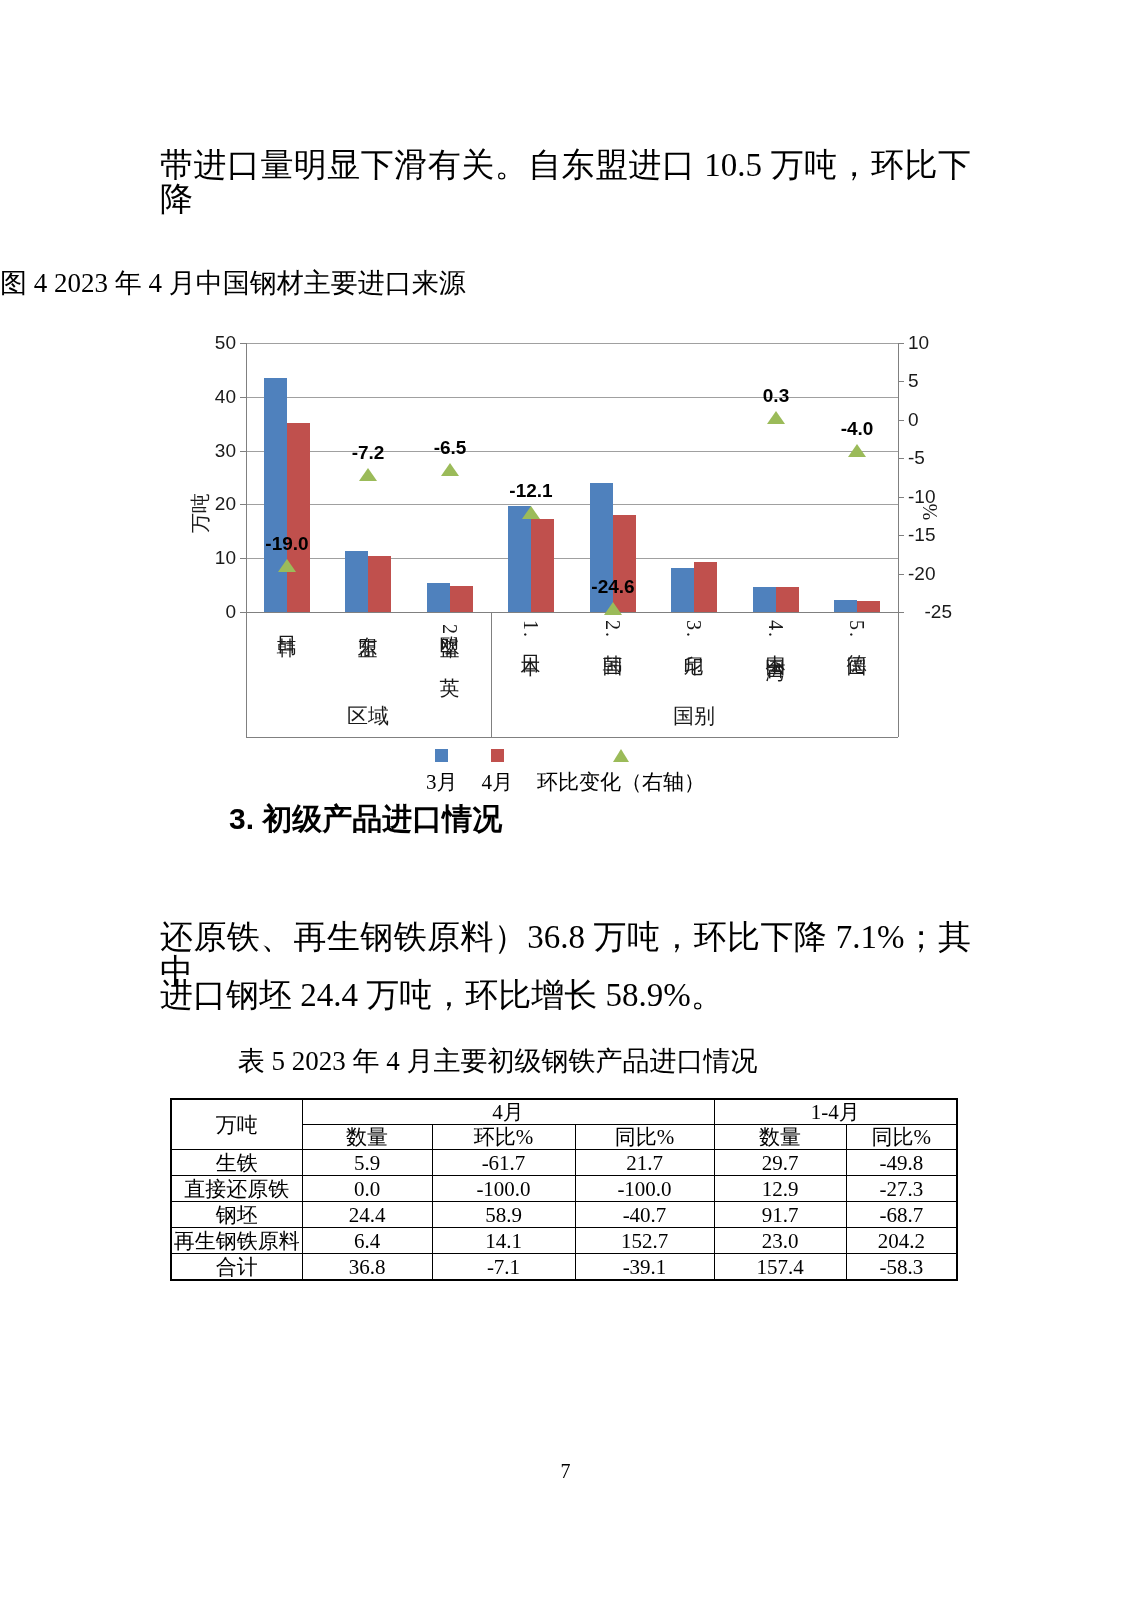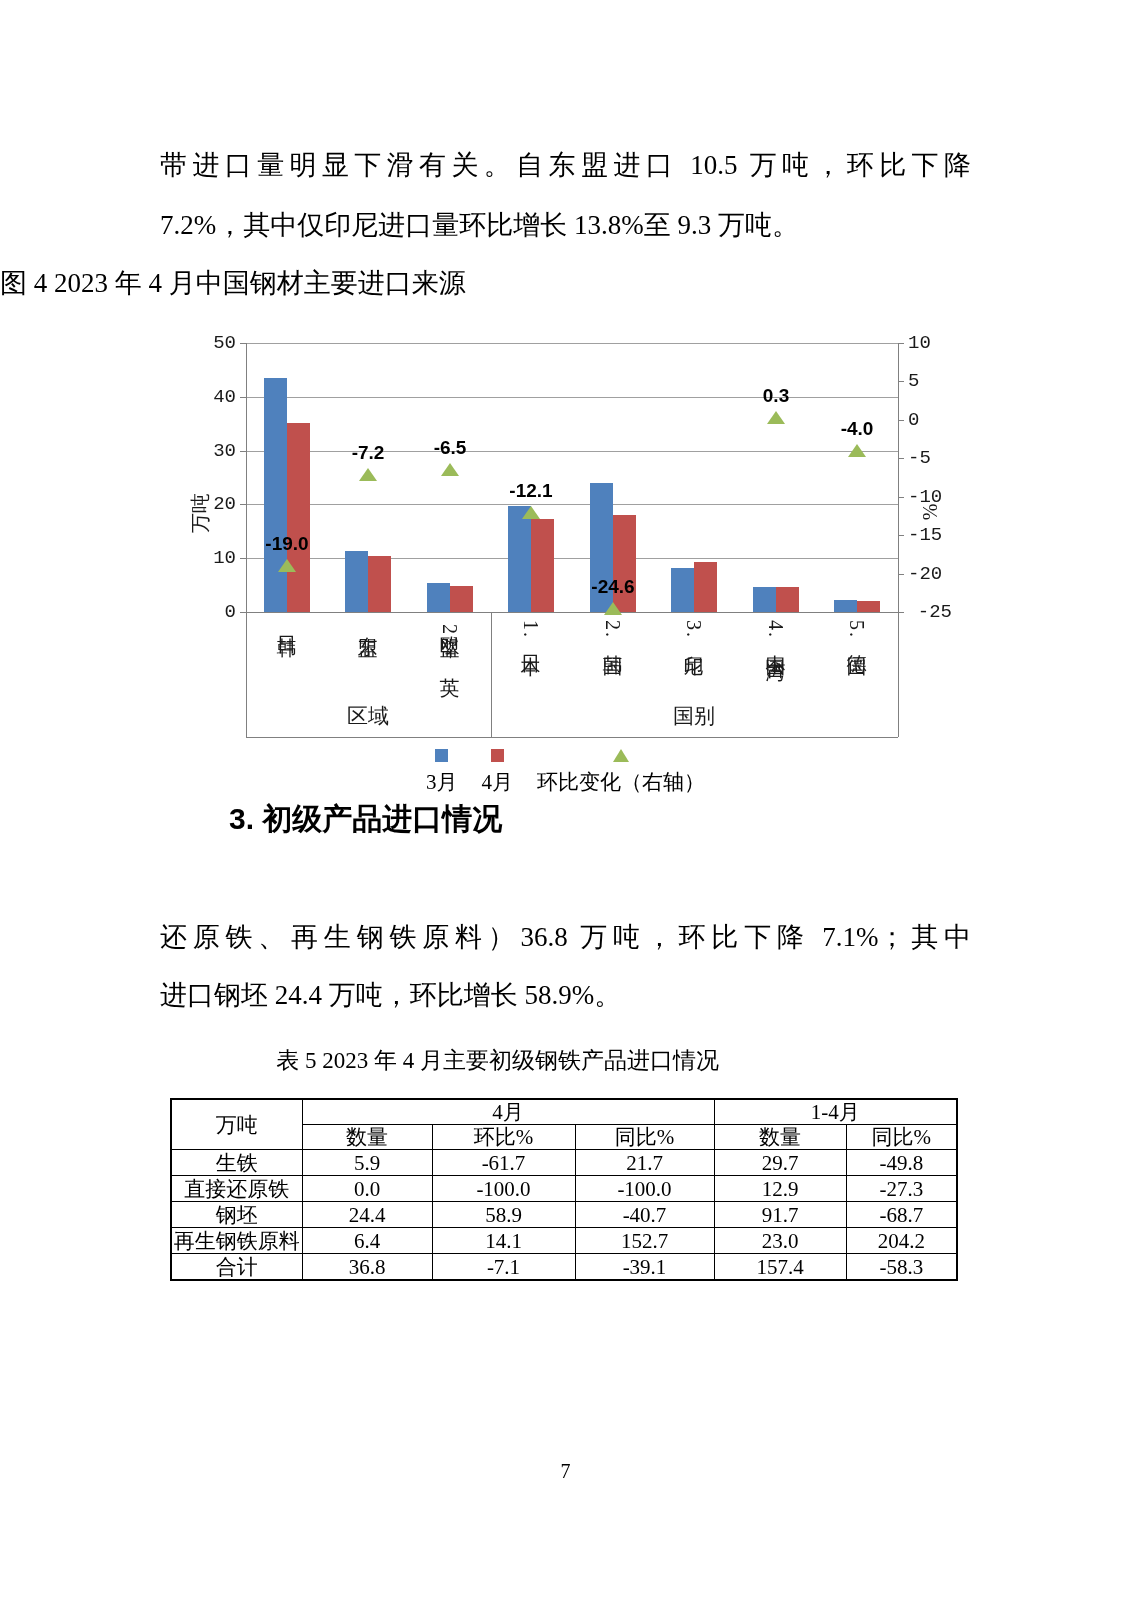--- a/index.html
+++ b/index.html
@@ -1,34 +1,34 @@
 <!DOCTYPE html>
 <html><head>
 <meta charset="utf-8">
 <style>
   html,body{margin:0;padding:0;background:#d8d8d8;}
   .page{
     position:relative;width:1131px;height:1600px;background:#ffffff;
     margin:0 auto;overflow:hidden;
     font-family:"Liberation Serif","DejaVu Serif",serif;color:#000;
   }
-  .bodyline{position:absolute;left:160px;width:811px;height:34px;font-size:27px;line-height:34px;white-space:nowrap;}
+  .bodyline{position:absolute;left:160px;width:811px;height:34px;font-size:33px;line-height:34px;white-space:nowrap;}
   .justify{white-space:normal;text-align:justify;text-align-last:justify;}
   .fig-title{position:absolute;left:0;top:266px;width:1131px;text-align:left;font-size:27px;line-height:34px;}
   .heading{position:absolute;left:229px;top:801px;font-size:30px;line-height:36px;font-weight:bold;
     font-family:"Liberation Sans","DejaVu Sans",sans-serif;}
-  .tbl-caption{position:absolute;left:0;top:1044px;width:995px;text-align:center;font-size:23px;line-height:34px;}
+  .tbl-caption{position:absolute;left:0;top:1044px;width:995px;text-align:center;font-size:27px;line-height:34px;}
   .page-num{position:absolute;left:0;top:1460px;width:1131px;text-align:center;font-size:20px;}
 
   
   #chart-layer{position:absolute;left:0;top:0;width:1131px;height:1600px;pointer-events:none;}
   .ch-hline{position:absolute;height:1px;background:#a0a0a0;}
   .ch-axisline{position:absolute;background:#808080;}
   .ch-bar{position:absolute;}
-  .ch-tick-label{position:absolute;font-family:Liberation Mono, monospace;
+  .ch-tick-label{position:absolute;font-family:Liberation Sans, sans-serif;
     font-size:19px;line-height:22px;color:#1a1a1a;}
   .ch-cat-label{position:absolute;writing-mode:vertical-rl;text-orientation:mixed;
     font-size:20px;letter-spacing:2px;color:#1a1a1a;text-align:left;}
   .ch-group-label{position:absolute;font-size:21px;color:#1a1a1a;text-align:center;}
   .ch-axis-title{position:absolute;font-size:20px;color:#1a1a1a;text-align:center;transform:rotate(-90deg);}
   .ch-tri{position:absolute;width:0;height:0;border-left:9px solid transparent;border-right:9px solid transparent;}
   .ch-dlabel{position:absolute;width:80px;text-align:center;font-family:"Liberation Sans","DejaVu Sans",sans-serif;
     font-size:19px;font-weight:bold;color:#000;}
   .ch-legend{position:absolute;left:0;top:749px;width:1131px;display:flex;justify-content:center;
     align-items:center;gap:24px;font-size:21px;}
@@ -42,21 +42,20 @@
   #table-wrap th,#table-wrap td{border:1px solid #000;padding:0;text-align:center;vertical-align:middle;
     font-size:21px;font-weight:normal;line-height:24px;overflow:hidden;white-space:nowrap;}
   #table-wrap thead th{height:24px;}
   #table-wrap tbody td{height:25px;}
 </style>
 </head>
 <body>
 
 <div class="page">
   <div class="bodyline justify" style="top:148px;">带进口量明显下滑有关。自东盟进口 10.5 万吨，环比下降</div>
-  <div class="bodyline" style="top:208px;">7.2%，其中仅印尼进口量环比增长 13.8%至 9.3 万吨。</div>
   <div class="fig-title">图 4 2023 年 4 月中国钢材主要进口来源</div>
 
   <div id="chart-layer">
       <div class="ch-hline" style="left: 246px; width: 652px; top: 558px;"></div>
       <div class="ch-hline" style="left: 246px; width: 652px; top: 504px;"></div>
       <div class="ch-hline" style="left: 246px; width: 652px; top: 451px;"></div>
       <div class="ch-hline" style="left: 246px; width: 652px; top: 397px;"></div>
       <div class="ch-hline" style="left: 246px; width: 652px; top: 343px;"></div>
       <div class="ch-axisline" style="left: 246px; top: 343px; width: 1px; height: 394px;"></div>
       <div class="ch-axisline" style="left: 898px; top: 343px; width: 1px; height: 394px;"></div>

